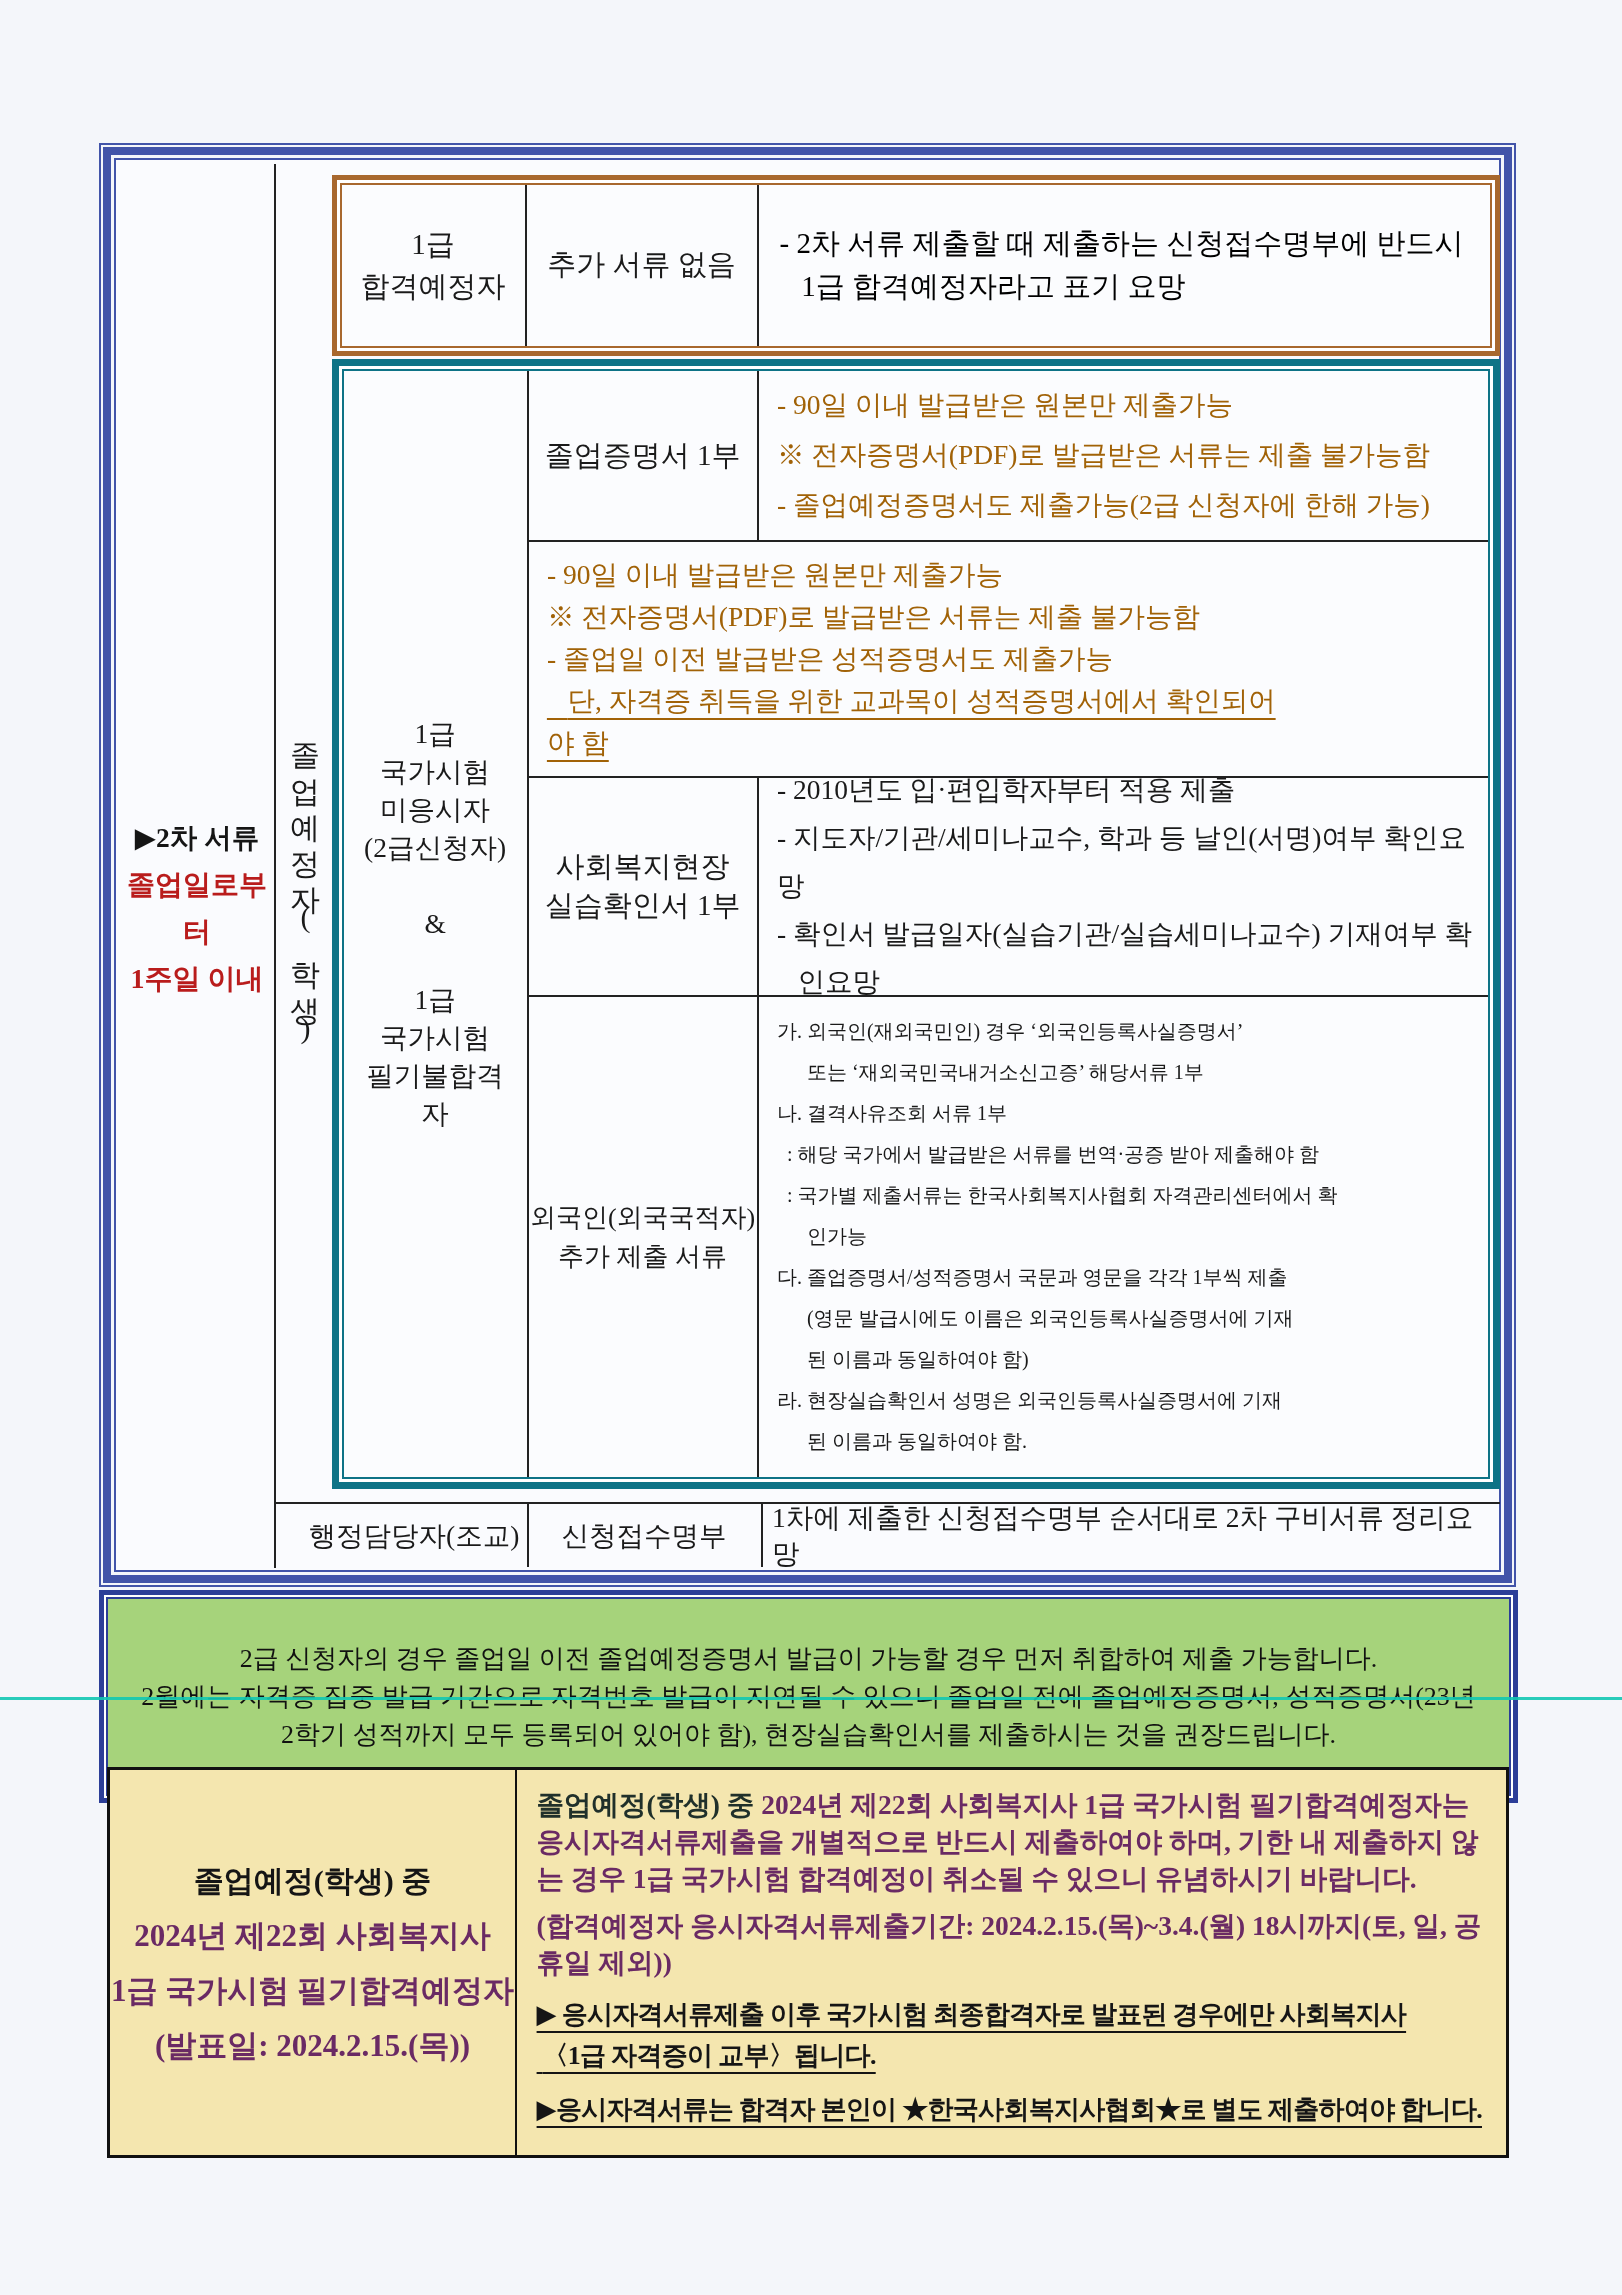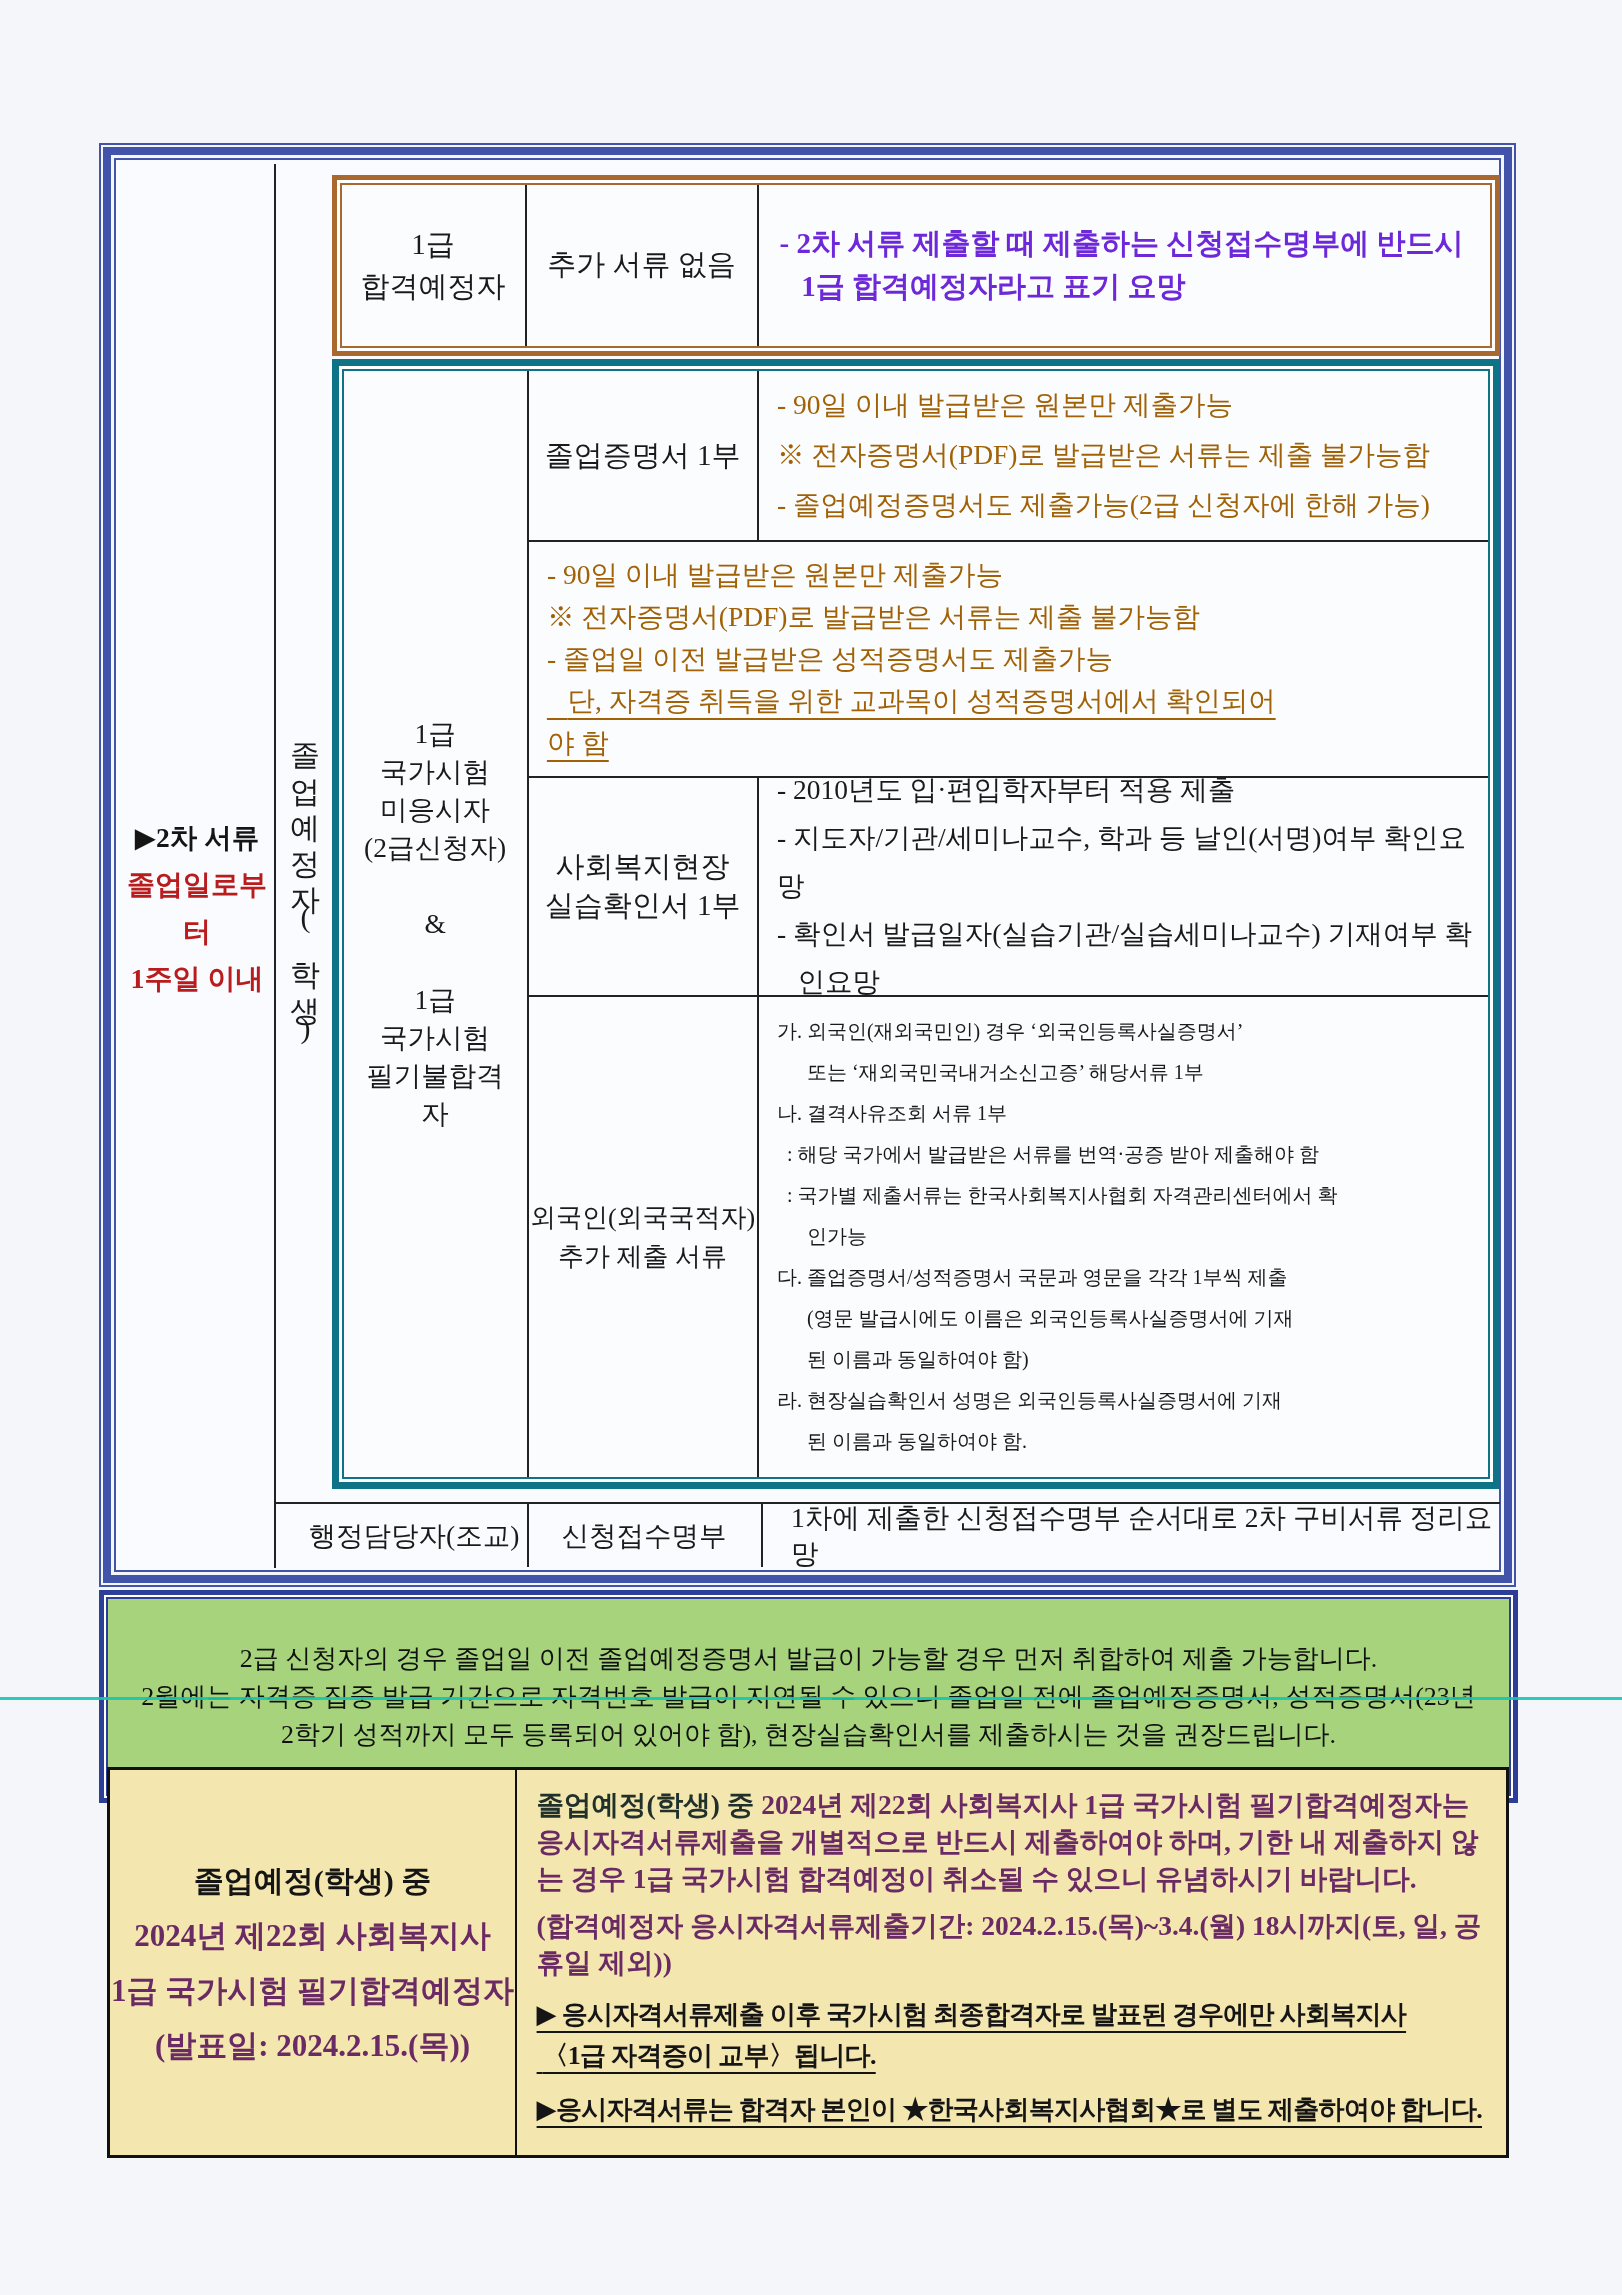--- a/index.html
+++ b/index.html
@@ -22,21 +22,21 @@
   .outer-frame .f3{margin:2.6px;border:2.6px solid #4254a9;height:calc(100% - 5.2px);box-sizing:border-box;background:#fafbfe;}
 
   
   .line{background:#222;}
 
   
   .brown-box{left:332px;top:175px;width:1168px;height:181px;box-sizing:border-box;border:5.9px solid #a8682e;background:#fff;}
   .brown-box .b2{margin:2.6px;border:2.6px solid #a8682e;height:calc(100% - 5.2px);box-sizing:border-box;display:flex;background:#fbfcfe;}
   .brown-c1{width:185px;border-right:2px solid #222;box-sizing:border-box;font-size:29px;line-height:42px;}
   .brown-c2{width:232px;border-right:2px solid #222;box-sizing:border-box;font-size:29px;}
-  .brown-c3{flex:1;display:flex;align-items:center;padding-left:21px;color:#6d28d9;font-size:29px;line-height:43px;font-weight:bold;}
+  .brown-c3{flex:1;display:flex;align-items:center;padding-left:21px;color:#000000;font-size:29px;line-height:43px;font-weight:normal;}
 
   
   .teal-box{left:332px;top:359px;width:1168px;height:1130px;box-sizing:border-box;border:7.9px solid #0e7386;background:#fff;}
   .teal-box .t2{margin:2.6px;border:2.6px solid #0e7386;height:calc(100% - 5.2px);box-sizing:border-box;display:flex;background:#fbfcfe;}
   .group-cell{width:185px;border-right:2px solid #222;box-sizing:border-box;font-size:27.5px;line-height:38px;}
   .rows-col{flex:1;display:flex;flex-direction:column;}
   .trow{display:flex;border-bottom:2px solid #222;box-sizing:border-box;}
   .trow:last-child{border-bottom:none;flex:1;}
   .doc-cell{width:230px;border-right:2px solid #222;box-sizing:border-box;display:flex;align-items:center;justify-content:center;text-align:center;font-size:29px;line-height:39px;white-space:pre-line;}
   .content-cell{flex:1;display:flex;flex-direction:column;justify-content:center;padding:6.5px 9.2px 6.5px 18.3px;box-sizing:border-box;}
@@ -174,21 +174,21 @@
       된 이름과 동일하여야 함.</span>
         </div>
       </div>
 
     </div>
   </div>
 </div>
 
 <div class="abs center admin-c" style="left:276px;top:1504px;width:276px;height:63px;">행정담당자(조교)</div>
 <div class="abs center admin-c" style="left:529px;top:1504px;width:230px;height:63px;">신청접수명부</div>
-<div class="abs admin-c" style="left:763px;top:1504px;width:737px;height:63px;display:flex;align-items:center;padding-left:28px;box-sizing:border-box;">1차에 제출한 신청접수명부 순서대로 2차 구비서류 정리요망</div>
+<div class="abs admin-c" style="left:763px;top:1504px;width:737px;height:63px;display:flex;align-items:center;padding-left:9px;box-sizing:border-box;">1차에 제출한 신청접수명부 순서대로 2차 구비서류 정리요망</div>
 
 <div class="abs green-box">
   <div class="g2">
     <span class="txt">2급 신청자의 경우 졸업일 이전 졸업예정증명서 발급이 가능할 경우 먼저 취합하여 제출 가능합니다.
 2월에는 자격증 집중 발급 기간으로 자격번호 발급이 지연될 수 있으니 졸업일 전에 졸업예정증명서, 성적증명서(23년
 2학기 성적까지 모두 등록되어 있어야 함), 현장실습확인서를 제출하시는 것을 권장드립니다.</span>
   </div>
 </div>
 
 <div class="abs cyan-line"></div>

